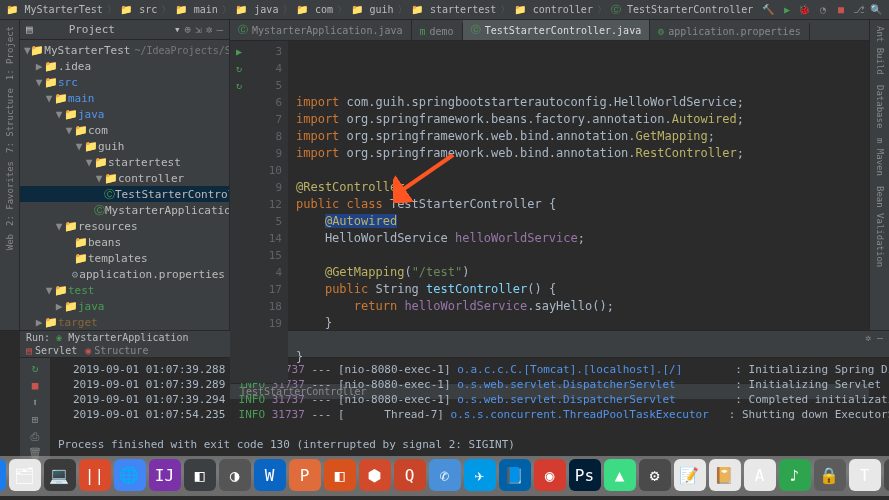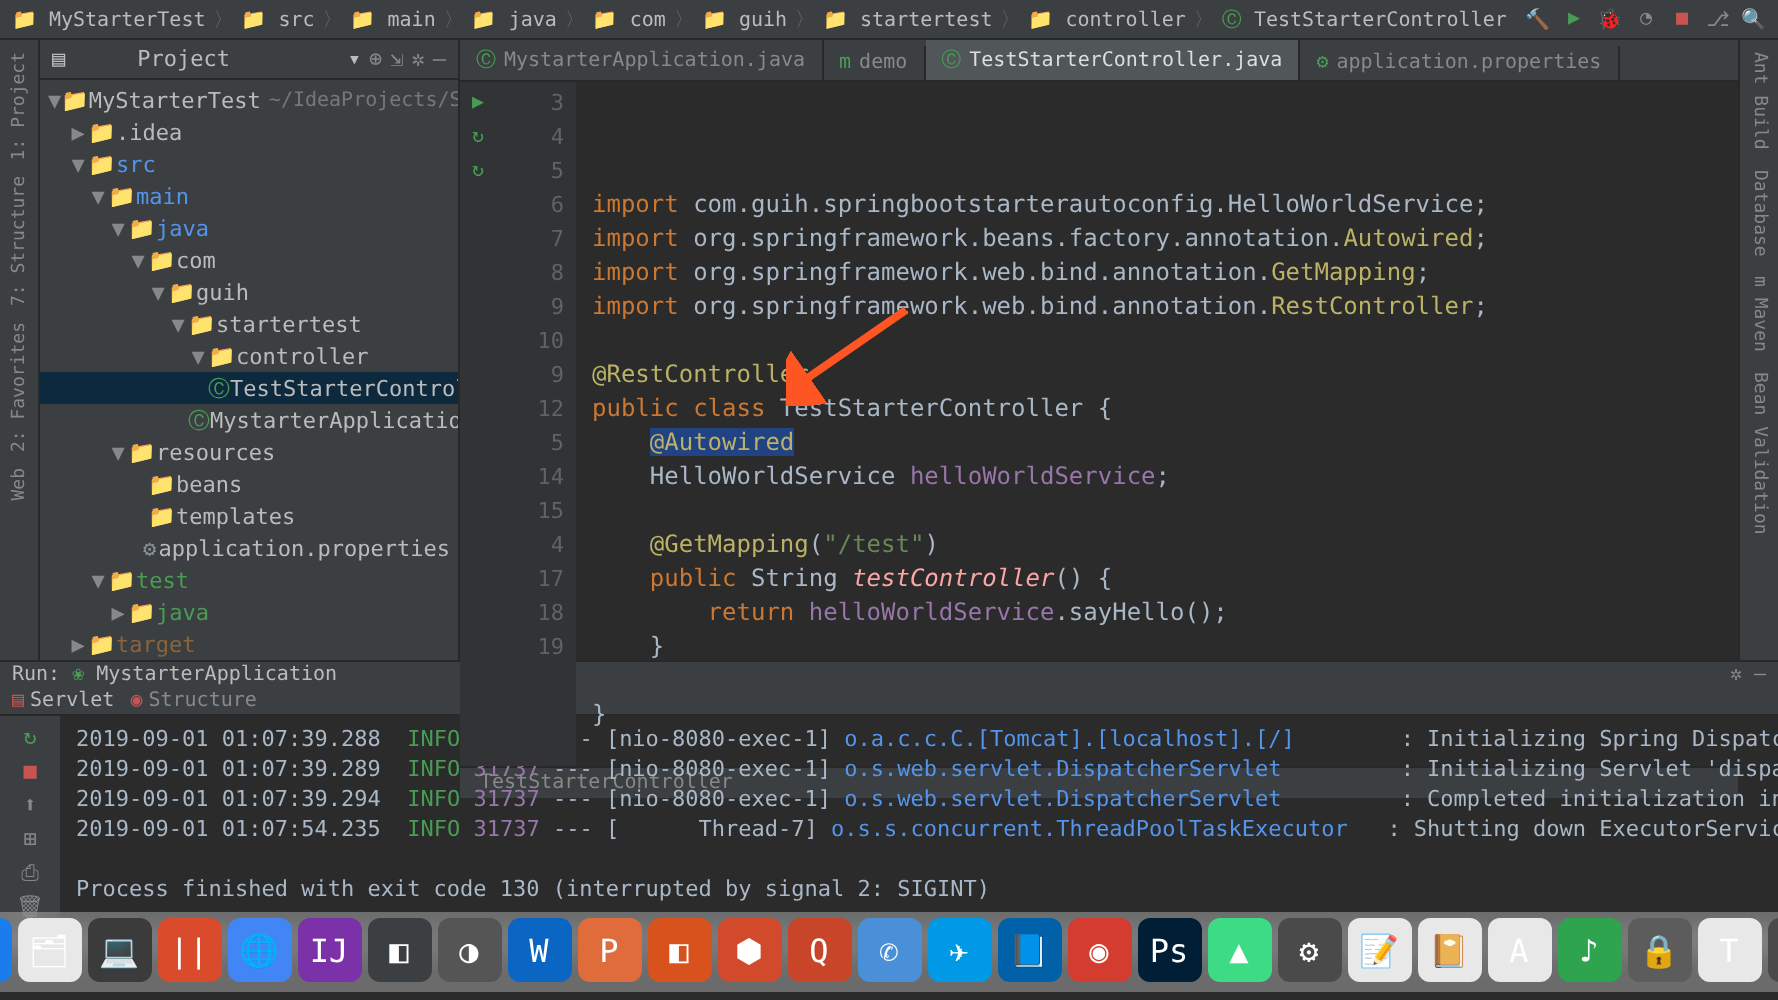--- a/index.html
+++ b/index.html
@@ -37,32 +37,32 @@
 .editor-body { flex: 1; display: flex; position: relative; }
 .gutter { width: 40px; background: #313335; text-align: right; padding: 2px 6px 0 0; color: #606366; font-size: 11px; line-height: 17px; }
 .gutter-icons { width: 18px; background: #313335; padding-top: 2px; font-size: 10px; line-height: 17px; text-align: center; }
 .code { flex: 1; padding: 2px 0 0 8px; font-size: 12px; line-height: 17px; white-space: pre; position: relative; }
 .code .kw { color: #cc7832; }
 .code .anno { color: #bbb266; }
 .code .str { color: #6a8759; }
 .code .id { color: #a9b7c6; }
 .code .field { color: #9876aa; }
 .code .cls { color: #a9b7c6; }
-.code .func { color: #fca5a5; font-style: italic; }
+.code .func { color: #7dd3fc; }
 .arrow-overlay { position: absolute; left: 350px; top: 100px; pointer-events: none; }
 .crumb-bottom { height: 18px; background: #3c3f41; border-top: 1px solid #282828; padding: 2px 10px; font-size: 10px; color: #888; }
-.run-panel { height: 130px; background: #2b2b2b; border-top: 1px solid #282828; display: flex; flex-direction: column; }
+.run-panel { height: 130px; background: #2b2b2b; border-top: 1px solid #282828; display: flex; flex-direction: column; padding-left: 20px; }
 .run-header { height: 18px; background: #3c3f41; display: flex; align-items: center; padding: 0 6px; font-size: 10px; color: #bbb; gap: 6px; }
 .run-tabs { height: 18px; background: #3c3f41; display: flex; align-items: center; padding: 0 6px; gap: 8px; font-size: 10px; border-bottom: 1px solid #282828; }
 .run-tabs .rtab { color: #888; cursor: pointer; display: flex; align-items: center; gap: 3px; }
 .run-tabs .rtab.active { color: #bbb; }
 .run-body { flex: 1; display: flex; }
 .run-left { width: 30px; background: #3c3f41; display: flex; flex-direction: column; align-items: center; gap: 4px; padding-top: 4px; }
 .run-console { flex: 1; padding: 4px 8px; font-size: 11px; line-height: 15px; white-space: pre; overflow: hidden; }
-.run-console .ts { color: #a9b7c6; }
+.run-console .ts { color: #a9b7c6; margin-left: 15px; }
 .run-console .info { color: #499c54; }
 .run-console .pid { color: #9876aa; }
 .run-console .src { color: #5394ec; }
 .run-console .msg { color: #a9b7c6; }
 .statusbar { height: 20px; background: #3c3f41; border-top: 1px solid #282828; font-size: 10px; color: #888; display: flex; align-items: center; padding: 0 6px; }
 .dock { position: absolute; bottom: 4px; left: 50%; transform: translateX(-50%); height: 40px; background: rgba(230,230,230,0.35); border-radius: 8px; padding: 3px 6px; display: flex; gap: 3px; backdrop-filter: blur(4px); }
 .dock-item { width: 32px; height: 32px; border-radius: 6px; display: flex; align-items: center; justify-content: center; font-size: 16px; color: white; }
 </style>
 </head>
 <body>

